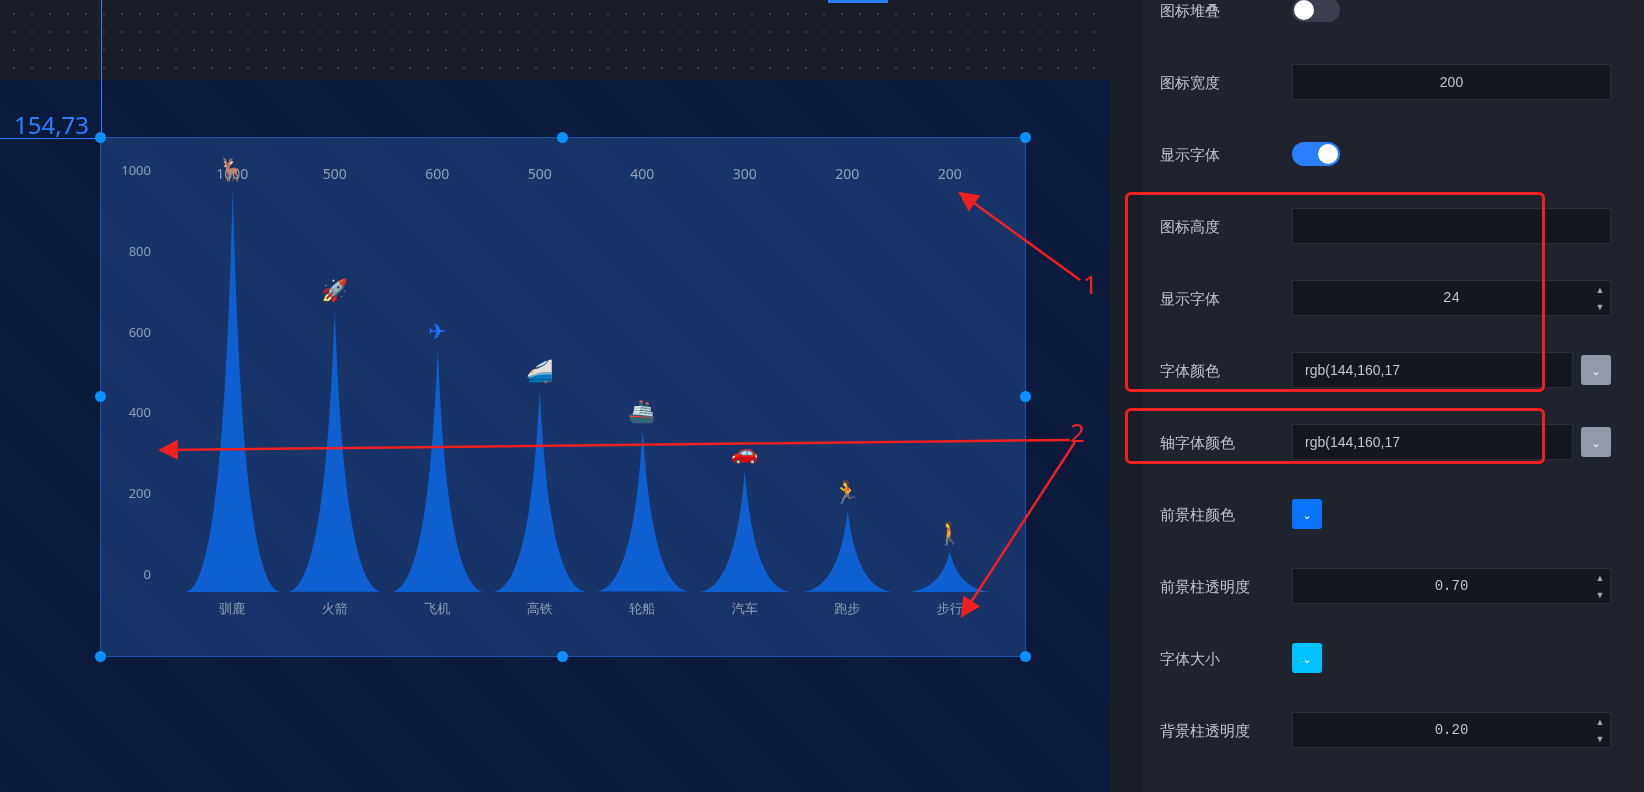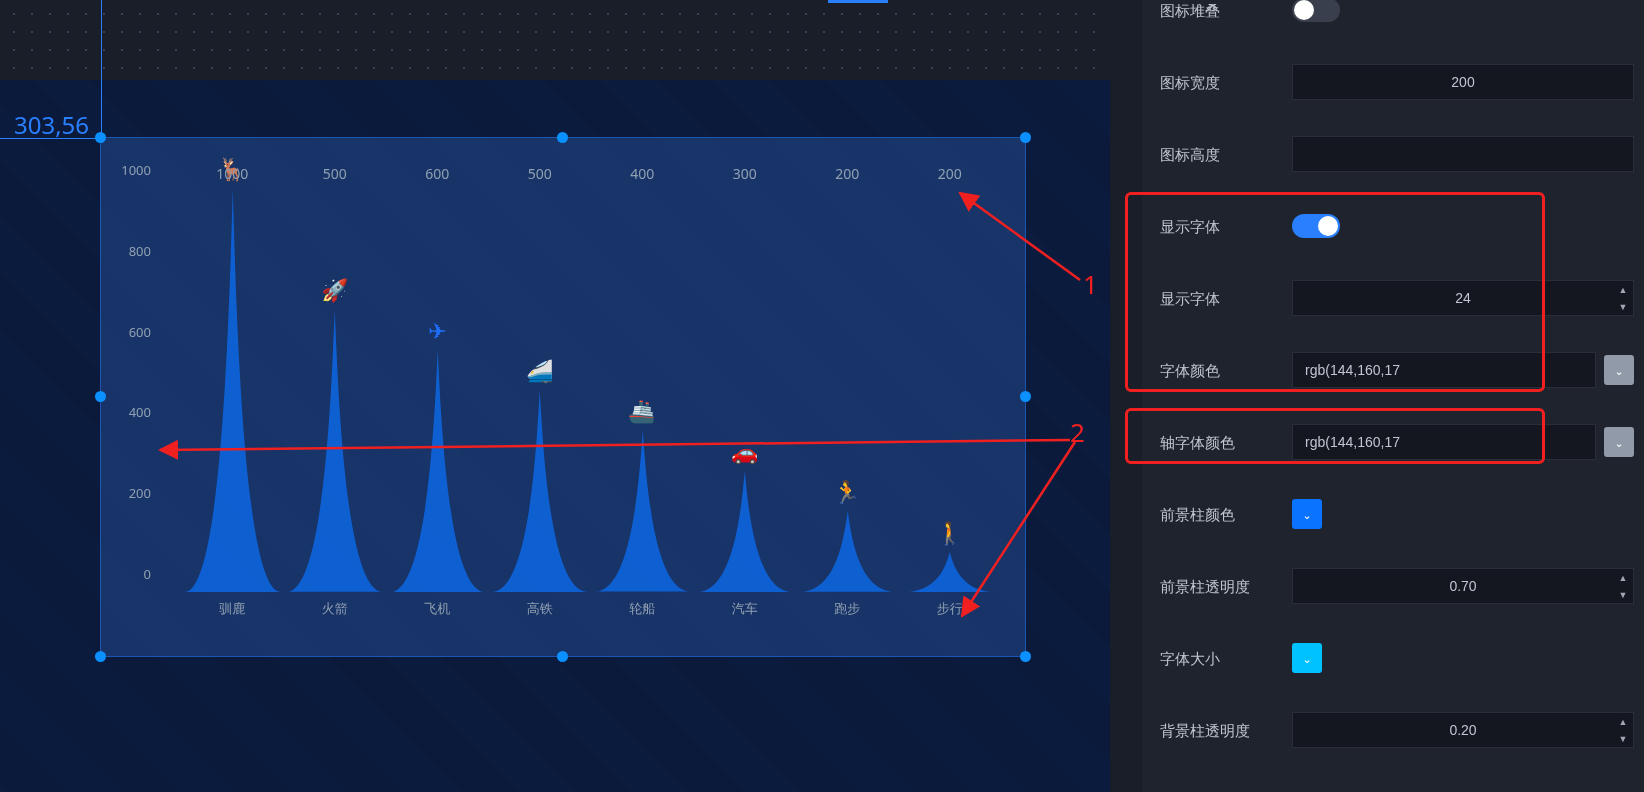--- a/index.html
+++ b/index.html
@@ -195,21 +195,21 @@
     position: absolute;
     pointer-events: none;
   }
 
   
   .side-panel {
     position: absolute;
     right: 0; top: 0;
     width: 502px; height: 792px;
     background: var(--panel-bg);
-    padding: 0 10px 0 18px;
+    padding: 0 33px 0 18px;
     overflow: hidden;
   }
   .prop-row {
     display: flex;
     align-items: center;
     height: 72px;
     gap: 12px;
   }
   .prop-row .label {
     width: 120px;
@@ -231,21 +231,21 @@
     font-size: 14px;
     padding: 0 12px;
     text-align: center;
   }
   .input-text.left { text-align: left; }
   .spinner {
     position: relative;
     flex: 1;
     display: flex;
   }
-  .spinner .input-text { flex: 1; }
+  .spinner .input-text { flex: 1; font-family: Liberation Mono, monospace; }
   .spin-btns {
     position: absolute;
     right: 1px; top: 1px; bottom: 1px;
     width: 20px;
     display: flex; flex-direction: column;
   }
   .spin-btns .sp {
     flex: 1;
     display: flex; align-items: center; justify-content: center;
     font-size: 9px; color: #a0a6b3;
@@ -288,21 +288,21 @@
 <div class="canvas-area">
   <div class="dot-grid"></div>
   <div class="tab-highlight"></div>
 
   <div class="canvas-bg-img">
     <div class="faint"></div>
   </div>
 
   <div class="guide-v"></div>
   <div class="guide-h"></div>
-  <div class="coord-label">303,56</div>
+  <div class="coord-label">154,73</div>
 
   <div class="chart-widget">
     <div class="handle h-tl"></div>
     <div class="handle h-tr"></div>
     <div class="handle h-bl"></div>
     <div class="handle h-br"></div>
     <div class="handle h-t"></div>
     <div class="handle h-b"></div>
     <div class="handle h-l"></div>
     <div class="handle h-r"></div>
@@ -450,32 +450,32 @@
   </div>
 
   <div class="prop-row">
     <div class="label">图标宽度</div>
     <div class="control">
       <input class="input-text" value="200" style="">
     </div>
   </div>
 
   <div class="prop-row">
-    <div class="label">图标高度</div>
-    <div class="control">
-      <input class="input-text" value="" style="">
-    </div>
-  </div>
-
-  <div class="prop-row">
     <div class="label">显示字体</div>
     <div class="control">
       <div class="toggle">
           <div class="knob"></div>
         </div>
+    </div>
+  </div>
+
+  <div class="prop-row">
+    <div class="label">图标高度</div>
+    <div class="control">
+      <input class="input-text" value="" style="">
     </div>
   </div>
 
   <div class="prop-row">
     <div class="label">显示字体</div>
     <div class="control">
       <div class="spinner">
         <input class="input-text" value="24" style="">
         <div class="spin-btns">
           <div class="sp">▲</div>

